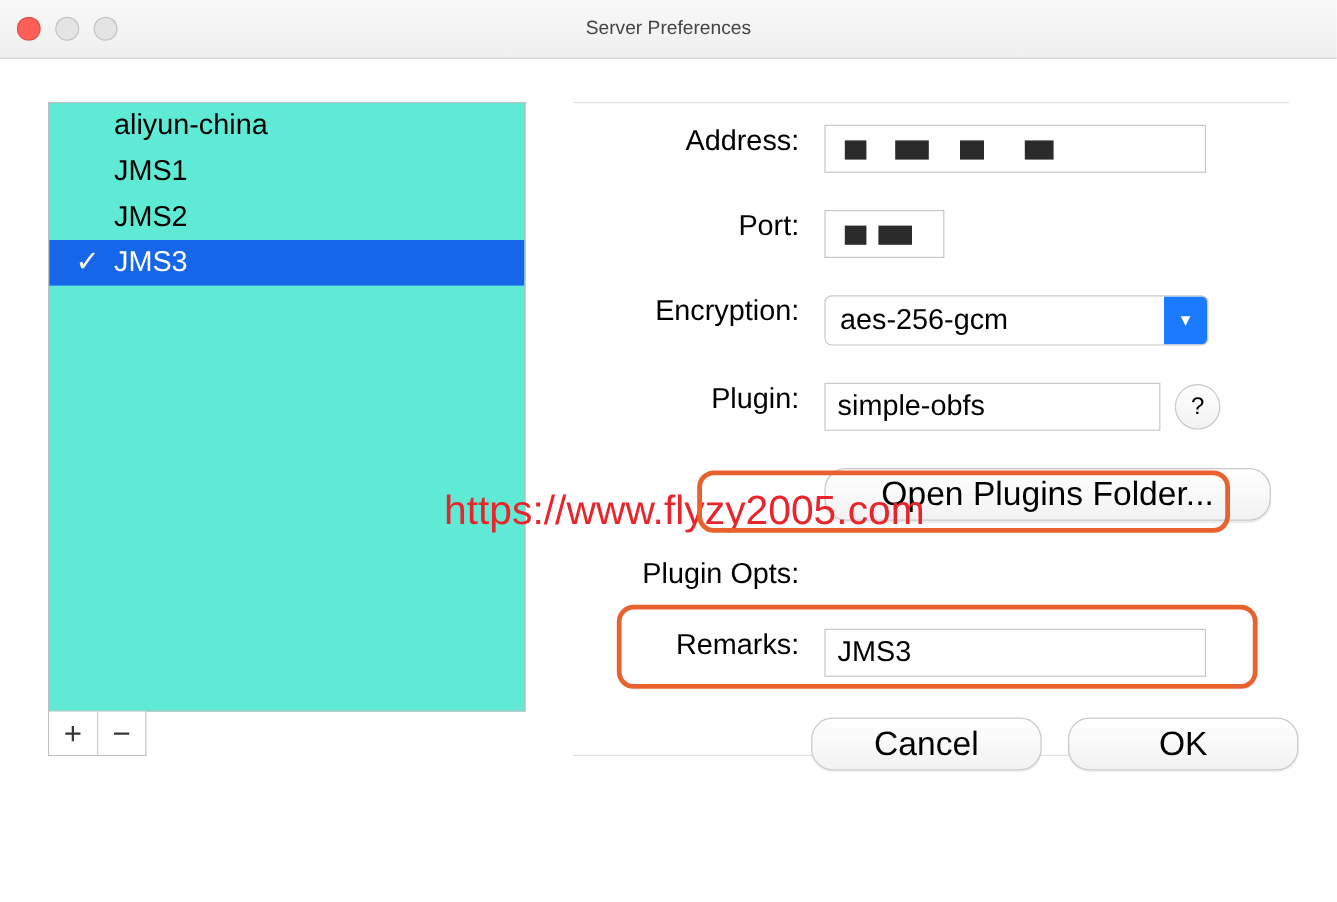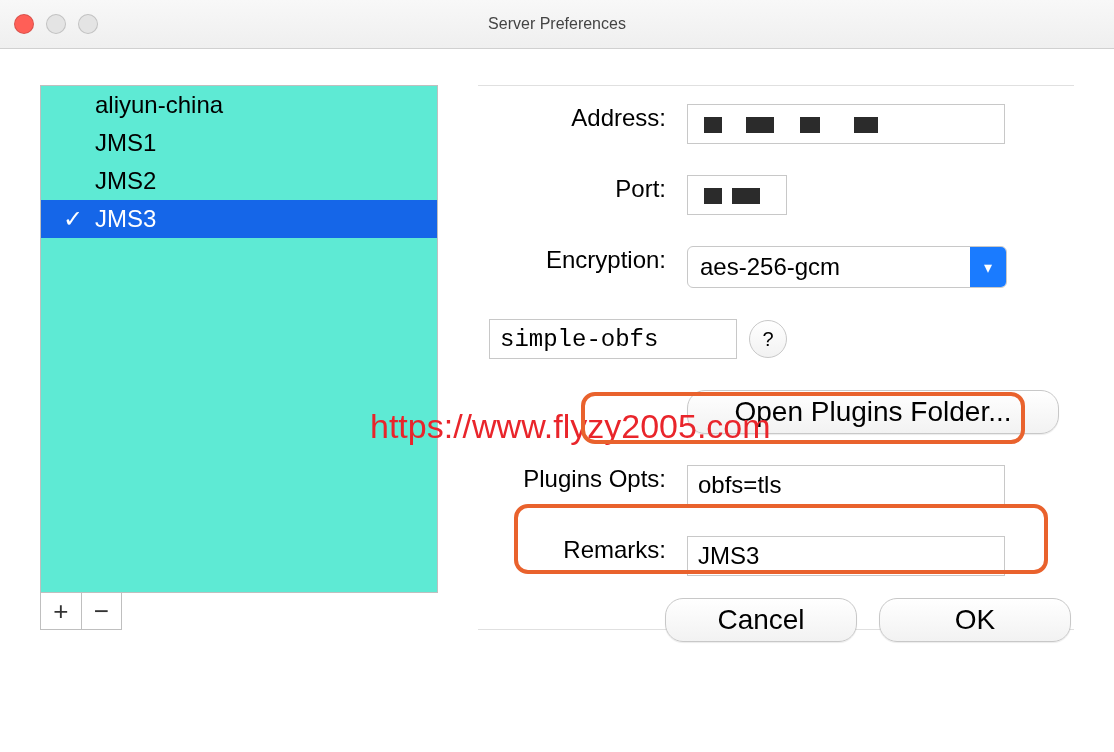--- a/index.html
+++ b/index.html
@@ -26,38 +26,38 @@
   .form-row{display:flex;align-items:flex-start;margin-bottom:31px;}
   .form-label{width:188px;text-align:right;font-size:24px;padding-right:10px;}
   .form-field{flex:1;display:flex;align-items:center;gap:12px;padding-left:11px;}
   .mac-input{height:40px;border:1px solid #c8c8c8;font-size:24px;padding:0 10px;background:#fff;box-sizing:border-box;}
   .w-addr{width:318px;}
   .w-port{width:100px;}
   .w-enc-text{flex:1;height:40px;line-height:40px;font-size:24px;padding:0 12px;}
   .enc-wrap{display:flex;width:318px;border:1px solid #c8c8c8;border-radius:6px;overflow:hidden;}
   .enc-btn{width:36px;background:#1a7bff;color:#fff;display:flex;align-items:center;justify-content:center;font-size:16px;}
   .w-pass{width:258px;}
-  .w-plugin{width:248px;font-family:Liberation Mono, monospace;}
+  .w-plugin{width:280px;}
   .w-opts{width:318px;}
   .w-remarks{width:318px;}
   .mac-button{height:42px;border:1px solid #c8c8c8;border-radius:18px;background:linear-gradient(#ffffff,#f2f2f2);font-size:28px;padding:0 26px;display:inline-flex;align-items:center;justify-content:center;box-shadow:0 1px 1px rgba(0,0,0,.08);}
   .help-btn{width:36px;height:36px;border:1px solid #c8c8c8;border-radius:50%;background:linear-gradient(#ffffff,#f2f2f2);font-size:20px;display:flex;align-items:center;justify-content:center;}
   .eye-btn{width:36px;height:36px;display:flex;align-items:center;justify-content:center;}
   
   .mask-blocks{display:flex;align-items:center;height:40px;gap:10px;padding-left:6px;}
   .mb{background:#2b2b2b;height:16px;}
   .mb1{width:18px;} .mb2{width:28px;} .mb3{width:20px;} .mb4{width:24px;}
   
   .hl{position:absolute;border:4px solid #e9622d;border-radius:14px;pointer-events:none;}
   .hl1{left:581px;top:343px;width:436px;height:44px;}
   .hl2{left:514px;top:455px;width:526px;height:62px;}
   
   .watermark{position:absolute;left:370px;top:358px;font-size:34px;color:#e9252b;font-weight:500;white-space:nowrap;pointer-events:none;}
   
-  .footer{position:absolute;right:43px;bottom:18px;display:flex;gap:22px;}
+  .footer{position:absolute;right:32px;bottom:18px;display:flex;gap:22px;}
   .footer .mac-button{width:138px;justify-content:center;}
 </style>
 </head>
 <body>
 
 <div class="titlebar">
   <div class="traffic-lights">
     <div class="traffic-dot traffic-close"></div>
     <div class="traffic-dot traffic-min"></div>
     <div class="traffic-dot traffic-zoom"></div>
@@ -117,38 +117,36 @@
         <div class="form-field">
           <div class="enc-wrap">
             <div class="w-enc-text">aes-256-gcm</div>
             <div class="enc-btn">▾</div>
           </div>
         </div>
       </div>
 
 
       <div class="form-row">
+        <div class="form-label">Plugin:</div>
         <div class="form-field">
           <input class="mac-input w-plugin" value="simple-obfs" style="">
           <div class="help-btn">?</div>
         </div>
       </div>
 
       <div class="form-row">
         <div class="form-label"></div>
         <div class="form-field">
           <div class="mac-button" style="width:318px;justify-content:center;">Open Plugins Folder...</div>
         </div>
       </div>
 
       <div class="form-row" style="margin-top:6px;">
-        <div class="form-label">Plugins Opts:</div>
-        <div class="form-field">
-          <input class="mac-input w-opts" value="obfs=tls" style="">
-        </div>
+        <div class="form-label">Plugin Opts:</div>
       </div>
 
       <div class="form-row">
         <div class="form-label">Remarks:</div>
         <div class="form-field">
           <input class="mac-input w-remarks" value="JMS3" style="">
         </div>
       </div>
 
     </div>

